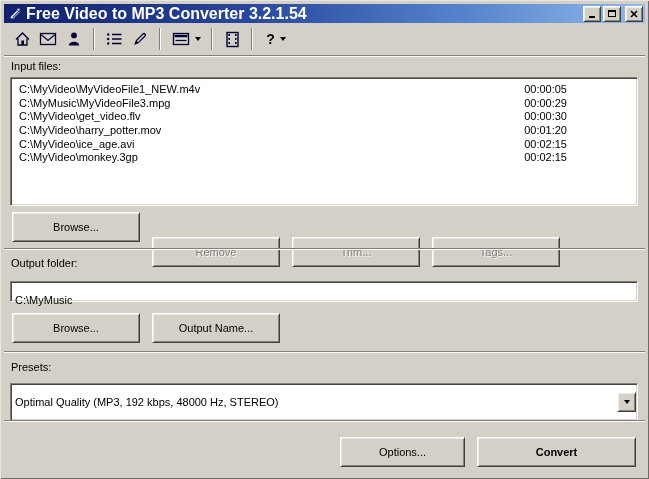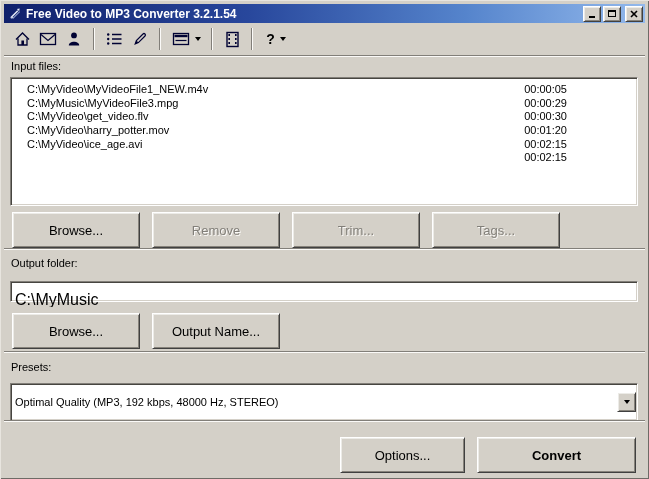--- a/index.html
+++ b/index.html
@@ -14,21 +14,21 @@
     box-shadow:inset 1px 1px 0 #e8e5df, inset -1px -1px 0 #6e6b66;
   }
   
   .titlebar{
     position:absolute;left:4px;top:4px;right:4px;height:19px;
     background:linear-gradient(90deg,#10206b 0%,#28479c 38%,#5584cc 72%,#93b9ec 100%);
     display:flex;align-items:center;padding:0 2px;
   }
   .titlebar .appicon{width:16px;height:15px;margin:0 3px 0 1px;flex:0 0 auto;}
   .titlebar .title{
-    color:#fff;font-weight:bold;font-size:12px;letter-spacing:0;
+    color:#fff;font-weight:bold;font-size:16px;letter-spacing:0;
     white-space:nowrap;flex:1;
   }
   .winbtn{
     width:16px;height:14px;margin-left:2px;flex:0 0 auto;
     background:#d4d0c8;
     border:1px solid;border-color:#ffffff #404040 #404040 #ffffff;
     box-shadow:inset 1px 1px 0 #ecebe7, inset -1px -1px 0 #87837b;
     display:flex;align-items:center;justify-content:center;
   }
   .glyph-min{width:6px;height:2px;background:#000;margin-top:7px;}
@@ -59,45 +59,45 @@
   }
   
   .grouplabel{position:absolute;color:#000;}
   .sunken{
     background:#fff;
     border:1px solid;border-color:#827f79 #ffffff #ffffff #827f79;
     box-shadow:inset 1px 1px 0 #474540, inset -1px -1px 0 #d4d0c8;
     box-sizing:border-box;
   }
   .pushbtn{
-    position:absolute;height:36px;background:#d4d0c8;
+    position:absolute;height:30px;background:#d4d0c8;
     border:1px solid;border-color:#ffffff #404040 #404040 #ffffff;
     box-shadow:inset 1px 1px 0 #ecebe7, inset -1px -1px 0 #87837b;
     display:flex;align-items:center;justify-content:center;
-    font-size:13px;color:#000;box-sizing:border-box;
-  }
-  .pushbtn.disabled{color:#827f79;text-shadow:1px 1px 0 #fbfaf8;}
+    font-size:11px;color:#000;box-sizing:border-box;
+  }
+  .pushbtn.disabled{color:#827f79;text-shadow:1px 1px 0 #fbfaf8;margin-top:25px;}
   
   .listbox{
     position:absolute;left:10px;top:77px;width:628px;height:129px;
     padding-top:5px;overflow:hidden;
   }
   .filerow{
     position:relative;height:13.7px;line-height:13.7px;
-    padding-left:16px;white-space:nowrap;
+    padding-left:8px;white-space:nowrap;
   }
   .filerow .dur{position:absolute;right:70px;top:0;}
   
   .field{
     position:absolute;left:10px;top:281px;width:628px;height:21px;
     display:flex;align-items:center;
   }
   .field input{
     flex:1;border:none;outline:none;background:transparent;
-    font-family:inherit;font-size:16px;padding:16px 0 0 4px;margin:0;height:14px;
+    font-family:inherit;font-size:11px;padding:16px 0 0 4px;margin:0;height:14px;
   }
   
   .combo{
     position:absolute;left:10px;top:383px;width:628px;height:38px;
     display:flex;align-items:center;
   }
   .combo .combo-text{flex:1;padding-left:4px;white-space:nowrap;overflow:hidden;}
   .combo .combo-btn{
     width:17px;height:18px;margin-right:1px;flex:0 0 auto;
     background:#d4d0c8;
@@ -224,20 +224,21 @@
     </div>
     <div class="filerow">
       <span>C:\MyVideo\harry_potter.mov</span>
       <span class="dur">00:01:20</span>
     </div>
     <div class="filerow">
       <span>C:\MyVideo\ice_age.avi</span>
       <span class="dur">00:02:15</span>
     </div>
     <div class="filerow">
+      <span>C:\MyVideo\monkey.3gp</span>
       <span class="dur">00:02:15</span>
     </div>
   </div>
 
   <div class="pushbtn" style="left:12px;top:212px;width:128px;">Browse...</div>
   <div class="pushbtn disabled" style="left:152px;top:212px;width:128px;">Remove</div>
   <div class="pushbtn disabled" style="left:292px;top:212px;width:128px;">Trim...</div>
   <div class="pushbtn disabled" style="left:432px;top:212px;width:128px;">Tags...</div>
 
   <div class="etched" style="top:248px;"></div>

